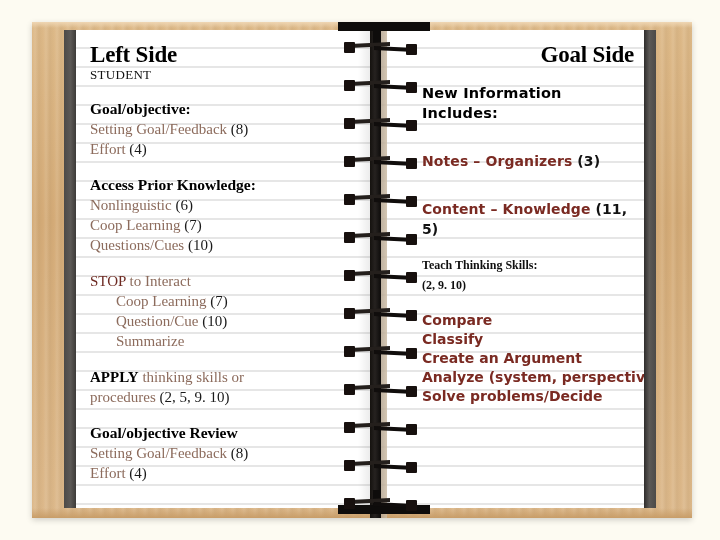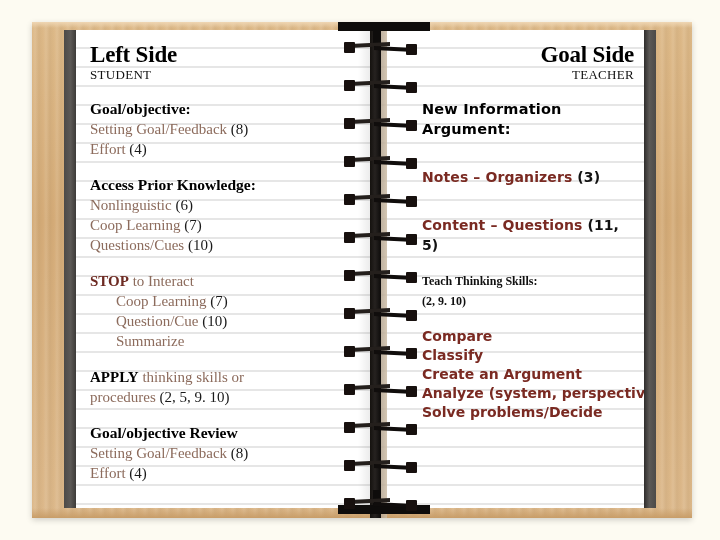--- a/index.html
+++ b/index.html
@@ -225,21 +225,21 @@
   .l-item {
     font-family: "Liberation Serif", serif;
     font-size: 15px;
     color: #8c6b5c;
     line-height: 20px;
   }
   .l-item .num { color: #1a1a1a; }
   .l-indent { padding-left: 26px; }
 
   .kw-maroon {
-    font-weight: bold;
+    font-weight: normal;
     color: #6d2a22;
     margin-top: 45px;
   }
   .kw-black {
     font-weight: bold;
     color: #000;
   }
 
   
   .r-head {
@@ -358,36 +358,35 @@
 
       </div>
     </div>
   </div>
 
   <div class="page page-right">
     <div class="col">
       <div class="rightcol-inner">
 
         <div class="hdr-main right-align">Goal Side</div>
-        <div class="hdr-sub right-align">TEACHER</div>
 
         <div class="blk">
           <div class="r-head">New Information</div>
-          <div class="r-head">Argument:</div>
+          <div class="r-head">Includes:</div>
         </div>
 
         <div class="blk">
           <div class="r-item">
             <span>Notes – Organizers </span><span class="num">(3)</span>
           </div>
         </div>
 
         <div class="blk">
           <div class="r-item">
-            <span>Content – Questions </span><span class="num">(11, 5)</span>
+            <span>Content – Knowledge </span><span class="num">(11, 5)</span>
           </div>
         </div>
 
         <div class="blk">
           <div class="r-plain">Teach Thinking Skills:</div>
           <div class="r-plain">(2, 9. 10)</div>
         </div>
 
         <div class="blk">
           <div class="r-skill">Compare</div>

